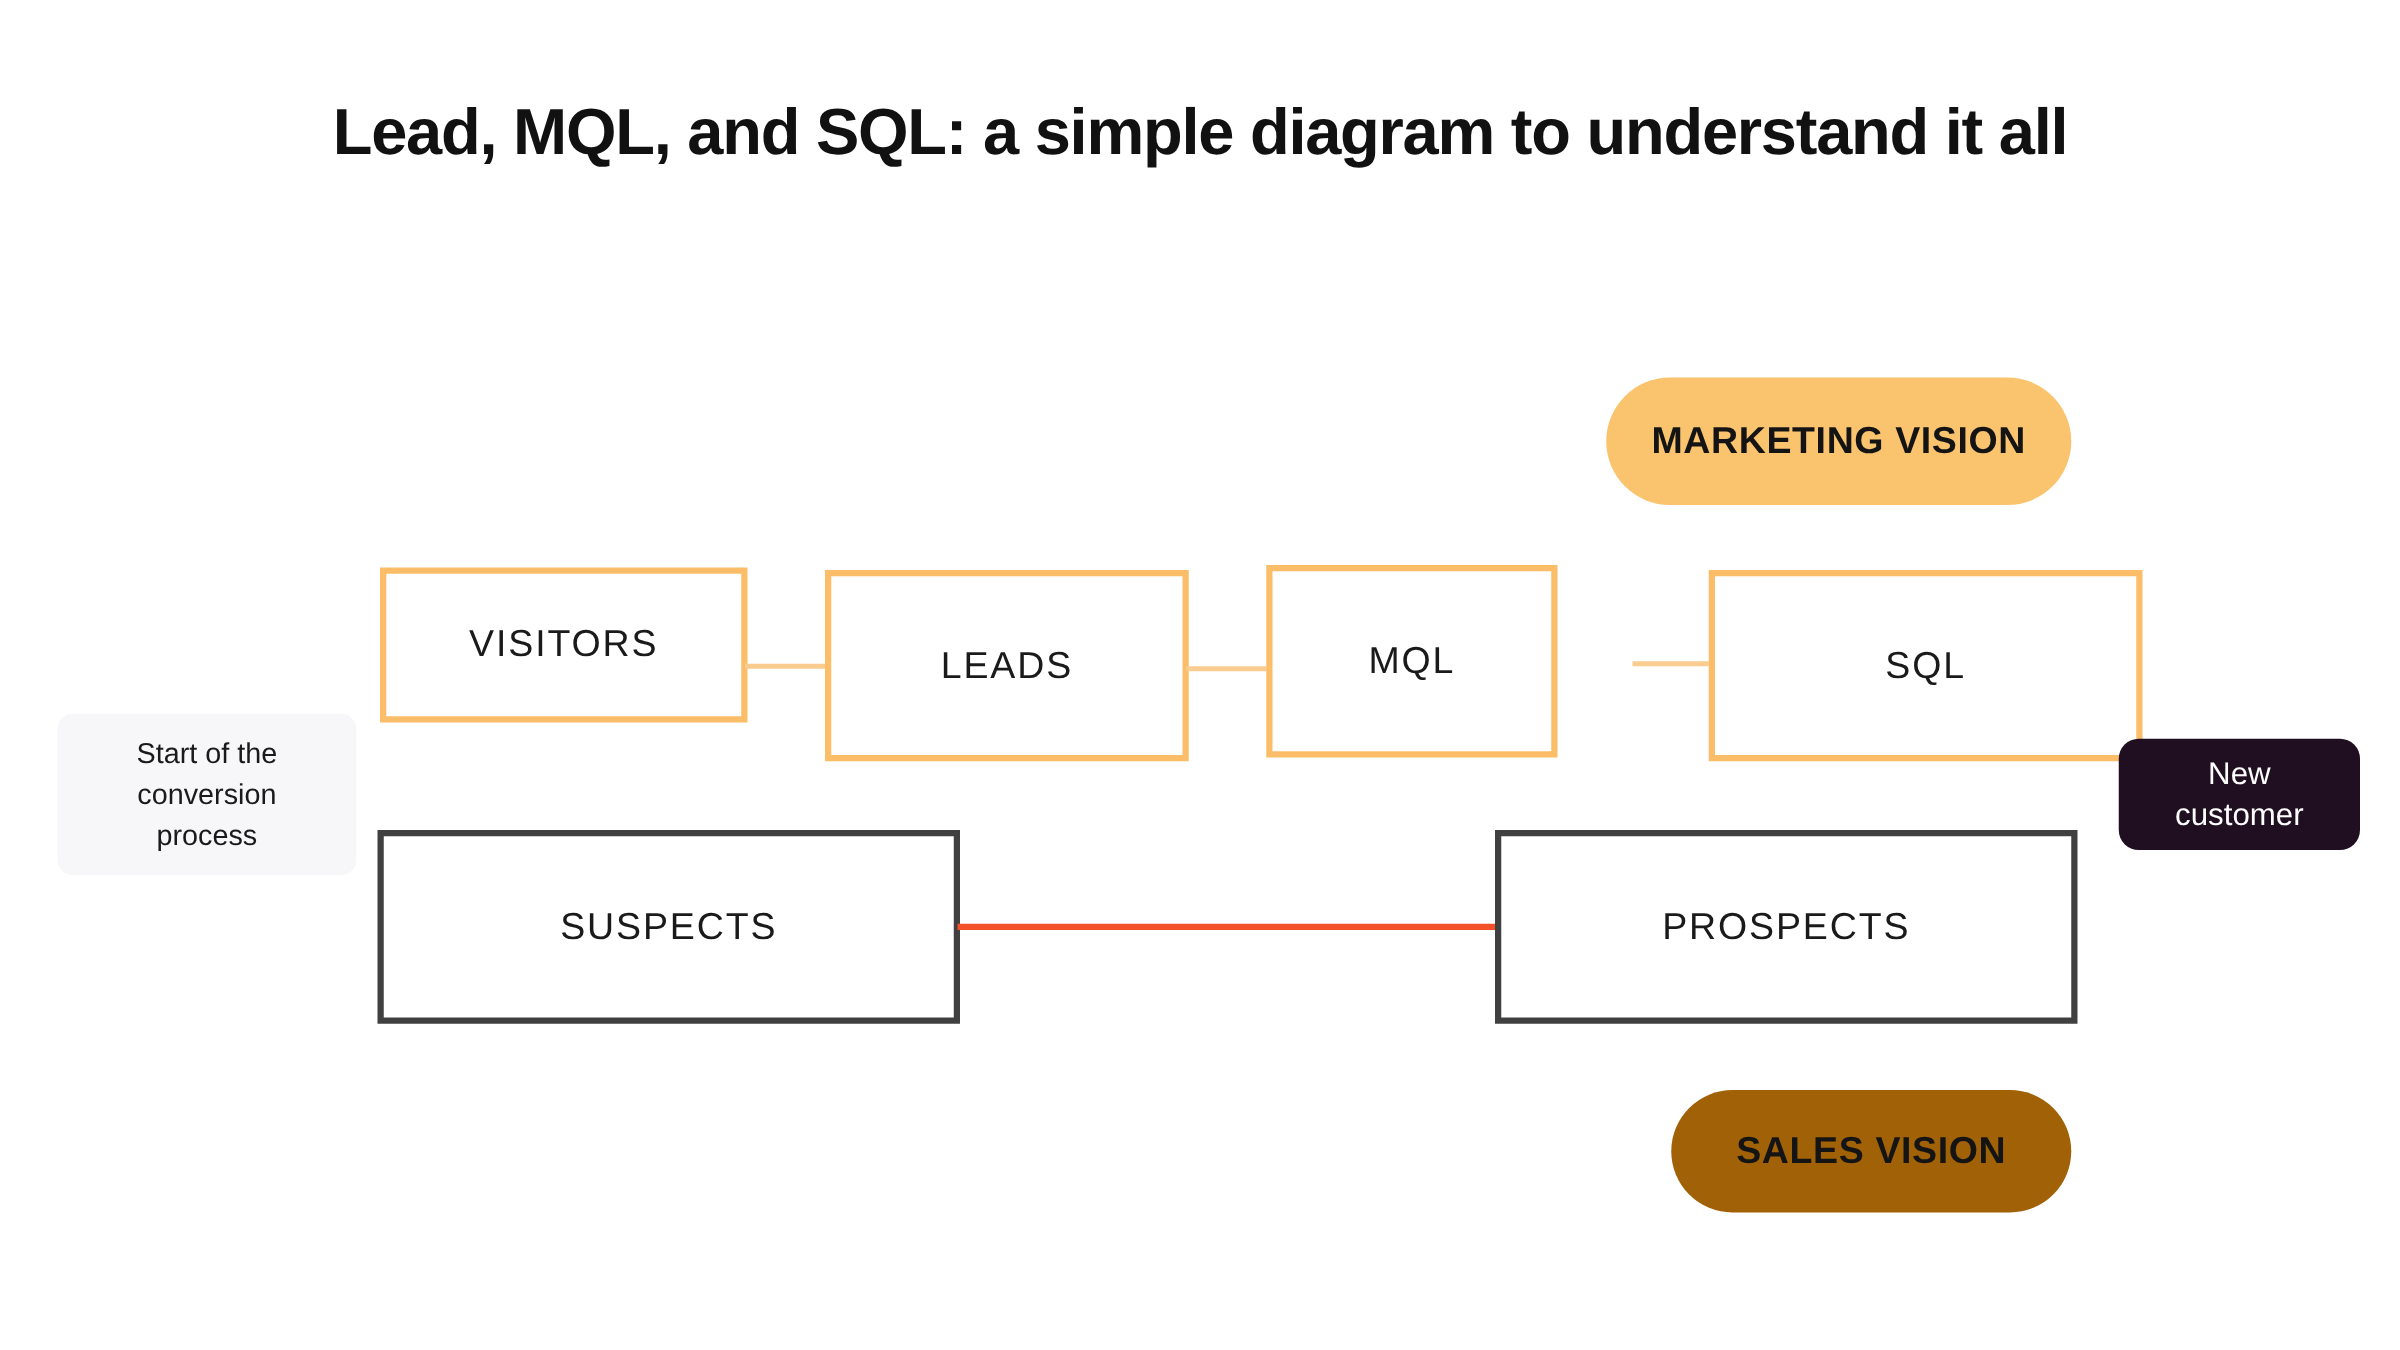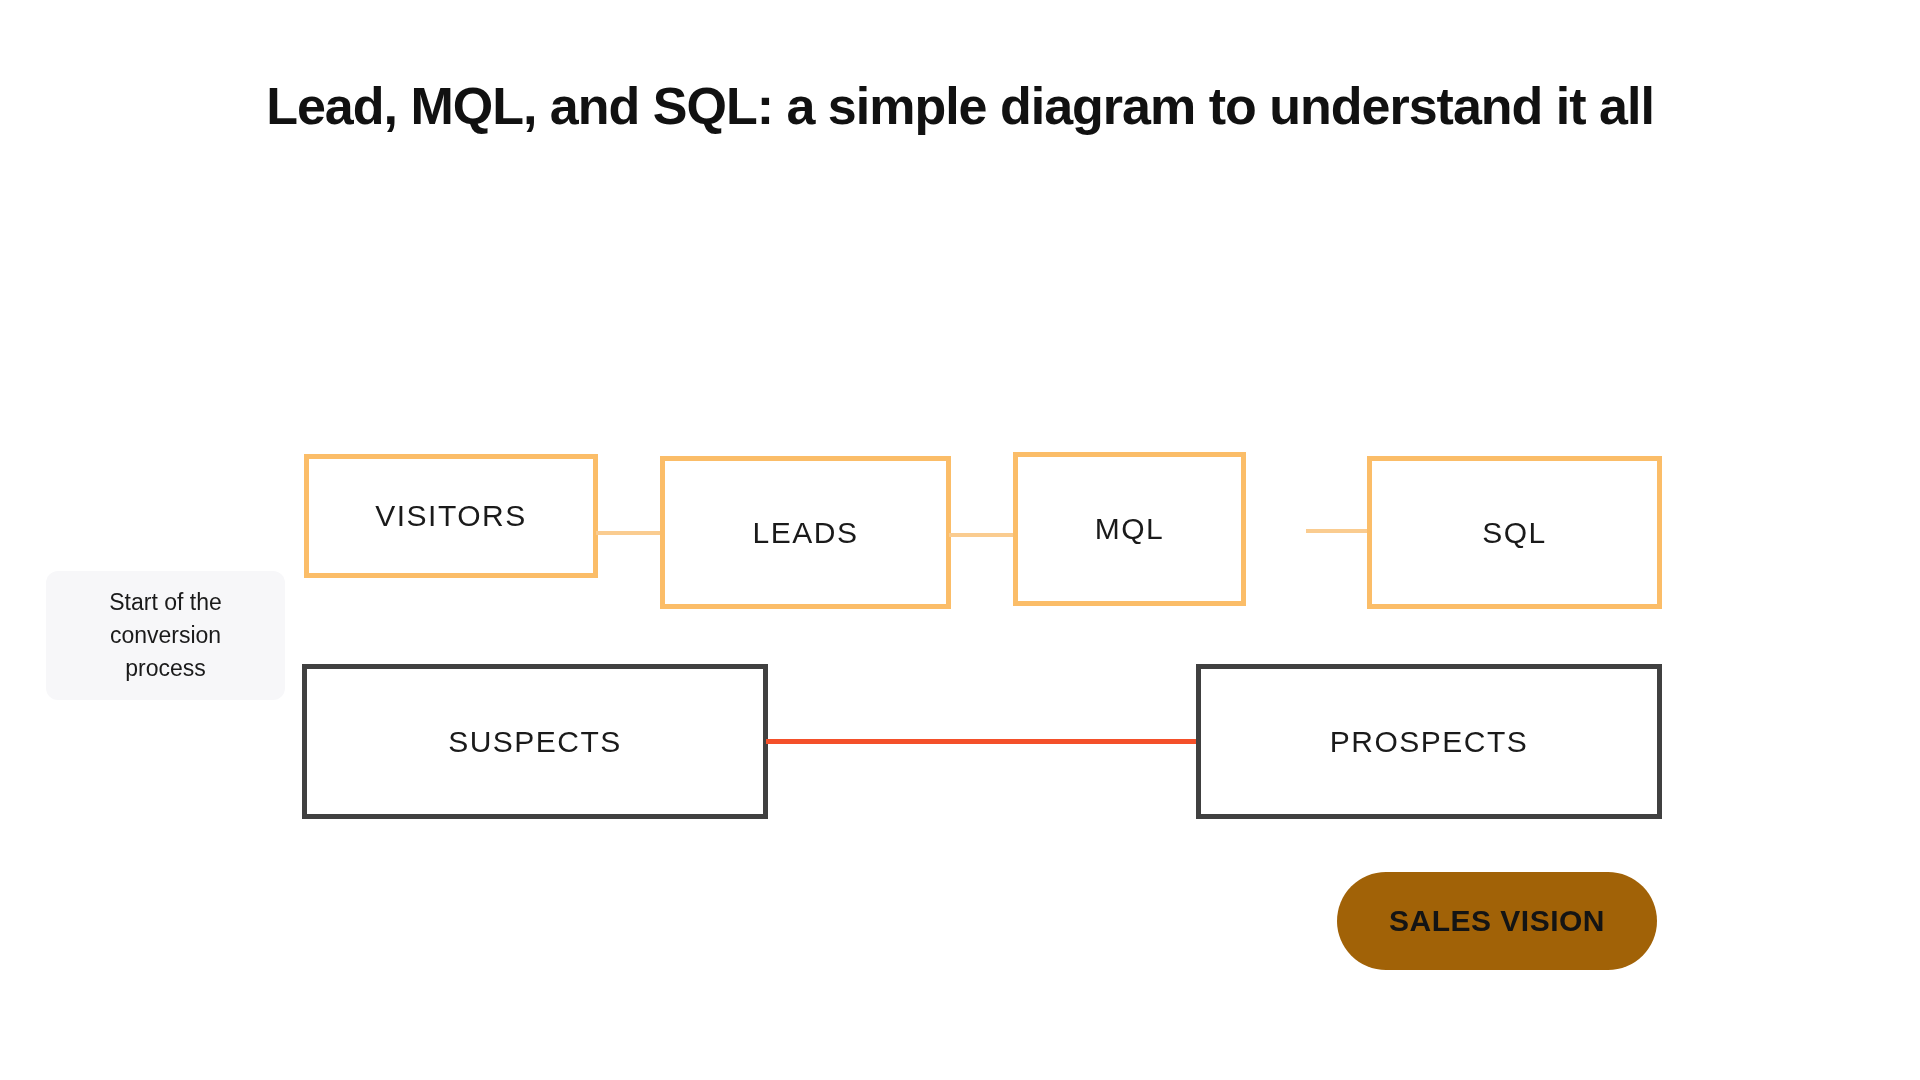--- a/index.html
+++ b/index.html
@@ -36,21 +36,21 @@
     font-size: 30px;
     letter-spacing: 1.5px;
     color: #1a1a1a;
   }
   .stage-box.marketing { border: 5px solid #FBBD68; }
   .stage-box.sales     { border: 5px solid #404040; }
 
   .box-visitors  { left: 304px;  top: 454px; width: 294px; height: 124px; }
   .box-leads     { left: 660px;  top: 456px; width: 291px; height: 153px; }
   .box-mql       { left: 1013px; top: 452px; width: 233px; height: 154px; }
-  .box-sql       { left: 1367px; top: 456px; width: 295px; height: 153px; }
+  .box-sql       { left: 1367px; top: 456px; width: 347px; height: 153px; }
 
   .box-suspects  { left: 302px;  top: 664px; width: 466px; height: 155px; }
   .box-prospects { left: 1196px; top: 664px; width: 466px; height: 155px; }
 
   
   .connector { position: absolute; }
   .connector.marketing { background: #FACC90; height: 4px; }
   .connector.sales     { background: #F4502A; height: 5px; }
   .conn-visitors-leads { left: 596px;  top: 531px; width: 66px; }
   .conn-leads-mql      { left: 949px;  top: 533px; width: 66px; }
@@ -108,20 +108,23 @@
     padding: 6px 18px;
   }
 </style>
 </head>
 <body>
 
 <div class="canvas">
 
   <h1 class="page-title">Lead, MQL, and SQL: a simple diagram to understand it all</h1>
 
+  <div class="vision-pill pill-marketing">
+    <span>MARKETING VISION</span>
+  </div>
 
   <div class="stage-box marketing box-visitors">
     <span>VISITORS</span>
   </div>
 
   <div class="connector marketing conn-visitors-leads"></div>
 
   <div class="stage-box marketing box-leads">
     <span>LEADS</span>
   </div>
@@ -149,14 +152,17 @@
   </div>
 
   <div class="vision-pill pill-sales">
     <span>SALES VISION</span>
   </div>
 
   <div class="note-start">
     <span>Start of the conversion process</span>
   </div>
 
+  <div class="note-new-customer">
+    <span>New customer</span>
+  </div>
 
 </div>
 
 </body></html>

